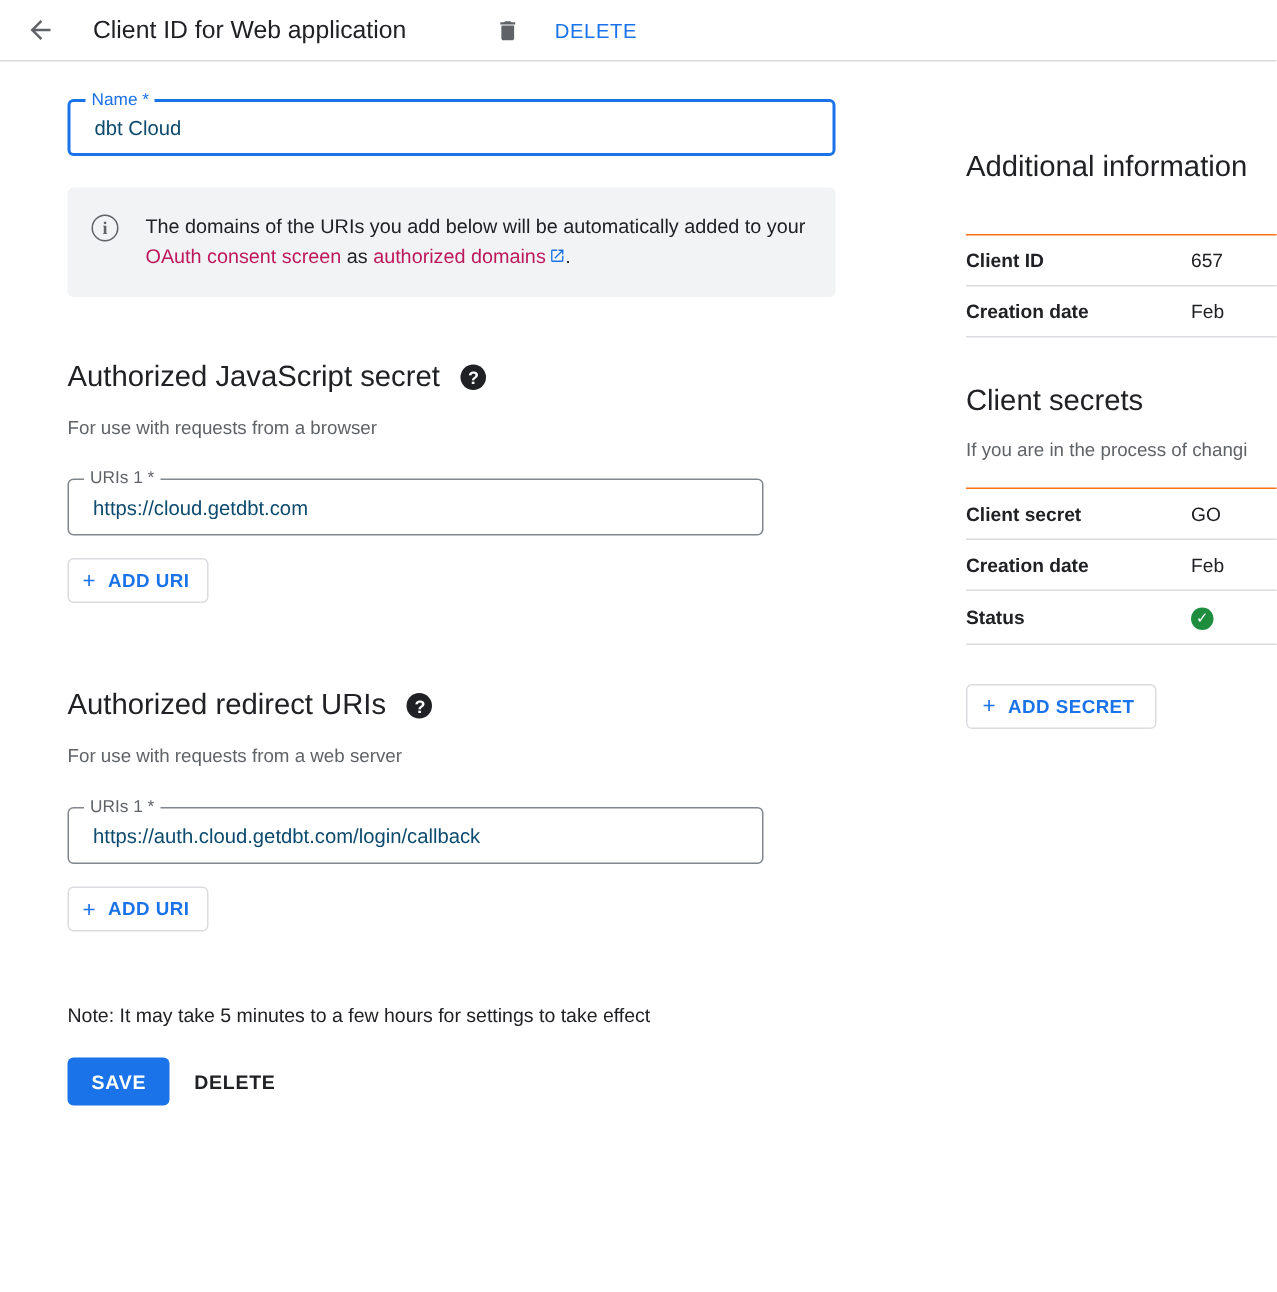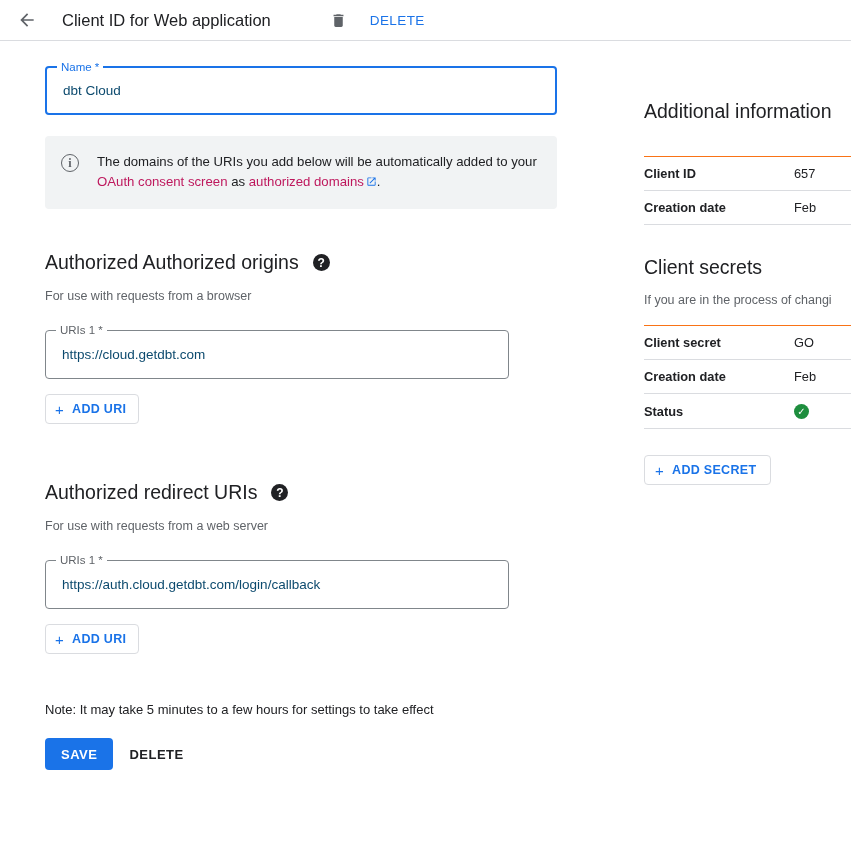--- a/index.html
+++ b/index.html
@@ -68,21 +68,21 @@
     left: 644px;
     top: 60px;
     width: 280px;
   }
 
   
   .field {
     position: relative;
     border: 1px solid #80868b;
     border-radius: 4px;
-    height: 49px;
+    height: 38px;
     display: flex;
     align-items: center;
     padding: 0 14px;
     background: #fff;
   }
   .field.focused { border: 2px solid #1a73e8; }
   .field-label {
     position: absolute;
     top: -7px;
     left: 10px;
@@ -330,21 +330,21 @@
         <div class="info-text">
           <span>The domains of the URIs you add below will be automatically added to your </span><span class="link">OAuth consent screen</span><span> as </span><span class="link">authorized domains</span><span class="ext-icon">
             <svg width="11" height="11" viewBox="0 0 24 24" aria-hidden="true">
               <path fill="#1a73e8" d="M19 19H5V5h7V3H5a2 2 0 00-2 2v14a2 2 0 002 2h14c1.1 0 2-.9 2-2v-7h-2v7zM14 3v2h3.59l-9.83 9.83 1.41 1.41L19 6.41V10h2V3h-7z"></path>
             </svg></span><span>.</span>
         </div>
       </div>
 
       
       <div class="section-title-row">
-        <div class="section-title">Authorized Authorized origins</div>
+        <div class="section-title">Authorized JavaScript secret</div>
         <div class="help-icon">?</div>
       </div>
       <div class="section-sub">For use with requests from a browser</div>
 
       <div class="uri-field-wrap">
         <div class="field">
           <span class="field-label">URIs 1 *</span>
           <input class="field-value" type="text" value="https://cloud.getdbt.com" style="">
         </div>
       </div>

